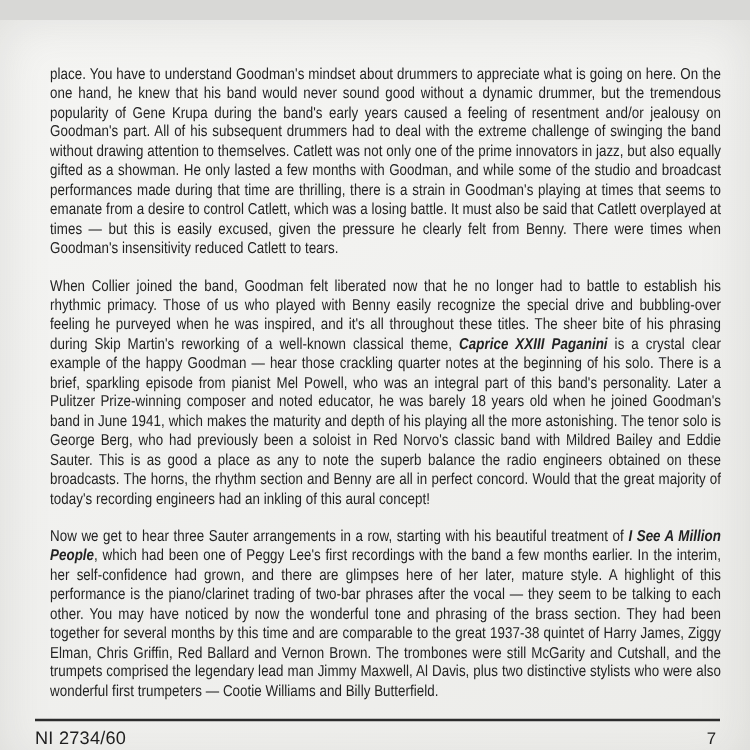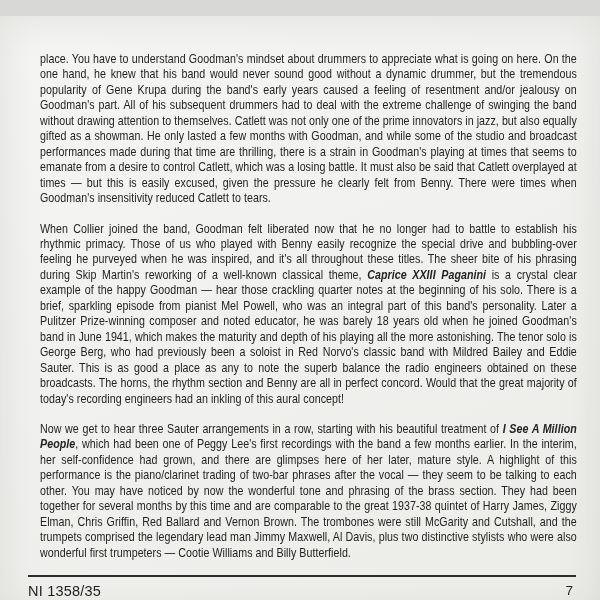--- a/index.html
+++ b/index.html
@@ -72,17 +72,17 @@
     <p><span>place. You have to understand Goodman's mindset about drummers to appreciate what is going on here. On the one hand, he knew that his band would never sound good without a dynamic drummer, but the tremendous popularity of Gene Krupa during the band's early years caused a feeling of resentment and/or jealousy on Goodman's part. All of his subsequent drummers had to deal with the extreme challenge of swinging the band without drawing attention to themselves. Catlett was not only one of the prime innovators in jazz, but also equally gifted as a showman. He only lasted a few months with Goodman, and while some of the studio and broadcast performances made during that time are thrilling, there is a strain in Goodman's playing at times that seems to emanate from a desire to control Catlett, which was a losing battle. It must also be said that Catlett overplayed at times — but this is easily excused, given the pressure he clearly felt from Benny. There were times when Goodman's insensitivity reduced Catlett to tears.</span></p>
 
     <p><span>When Collier joined the band, Goodman felt liberated now that he no longer had to battle to establish his rhythmic primacy. Those of us who played with Benny easily recognize the special drive and bubbling-over feeling he purveyed when he was inspired, and it's all throughout these titles. The sheer bite of his phrasing during Skip Martin's reworking of a well-known classical theme, </span><span class="song-title">Caprice XXIII Paganini</span><span> is a crystal clear example of the happy Goodman — hear those crackling quarter notes at the beginning of his solo. There is a brief, sparkling episode from pianist Mel Powell, who was an integral part of this band's personality. Later a Pulitzer Prize-winning composer and noted educator, he was barely 18 years old when he joined Goodman's band in June 1941, which makes the maturity and depth of his playing all the more astonishing. The tenor solo is George Berg, who had previously been a soloist in Red Norvo's classic band with Mildred Bailey and Eddie Sauter. This is as good a place as any to note the superb balance the radio engineers obtained on these broadcasts. The horns, the rhythm section and Benny are all in perfect concord. Would that the great majority of today's recording engineers had an inkling of this aural concept!</span></p>
 
     <p><span>Now we get to hear three Sauter arrangements in a row, starting with his beautiful treatment of </span><span class="song-title">I See A Million People</span><span>, which had been one of Peggy Lee's first recordings with the band a few months earlier. In the interim, her self-confidence had grown, and there are glimpses here of her later, mature style. A highlight of this performance is the piano/clarinet trading of two-bar phrases after the vocal — they seem to be talking to each other. You may have noticed by now the wonderful tone and phrasing of the brass section. They had been together for several months by this time and are comparable to the great 1937-38 quintet of Harry James, Ziggy Elman, Chris Griffin, Red Ballard and Vernon Brown. The trombones were still McGarity and Cutshall, and the trumpets comprised the legendary lead man Jimmy Maxwell, Al Davis, plus two distinctive stylists who were also wonderful first trumpeters — Cootie Williams and Billy Butterfield.</span></p>
 
   </div>
 
   <div class="footer-rule"></div>
 
-  <div class="catalog">NI 1358/35</div>
+  <div class="catalog">NI 2734/60</div>
 
   <div class="pagenum">7</div>
 
 </div>
 
 </body></html>

